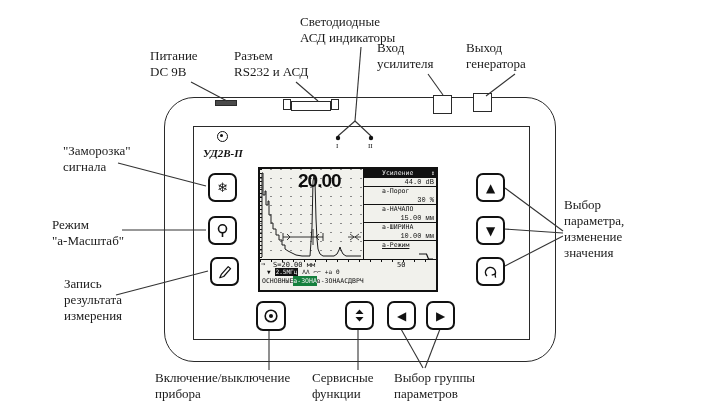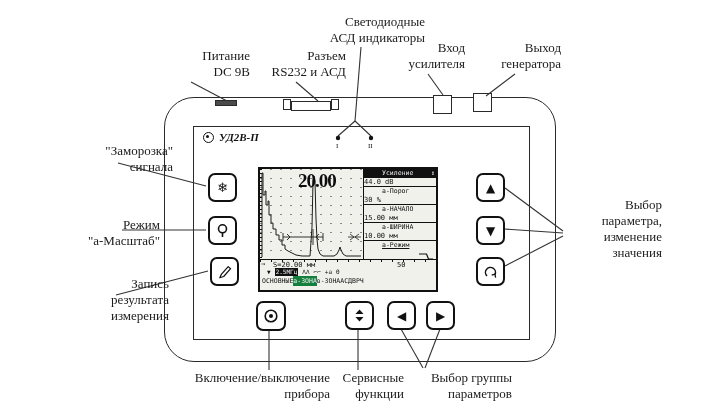--- a/index.html
+++ b/index.html
@@ -11,54 +11,54 @@
   .device-panel{position:absolute;left:193px;top:126px;width:335px;height:212px;
     border:1.6px solid #2a2a2a;z-index:2;}
   .conn{position:absolute;border:1.4px solid #2a2a2a;background:#fff;z-index:2;}
   .conn.dc{left:215px;top:100px;width:20px;height:4px;background:#4a4a4a;border-width:1px;}
   .conn.tab1{left:283px;top:99px;width:6px;height:9px;}
   .conn.tab2{left:331px;top:99px;width:6px;height:9px;}
   .conn.rs{left:291px;top:101px;width:38px;height:8px;}
   .conn.bnc1{left:433px;top:95px;width:17px;height:17px;}
   .conn.bnc2{left:473px;top:93px;width:17px;height:17px;}
   .brand{position:absolute;left:203px;top:131px;z-index:3;display:flex;align-items:center;gap:5px;
-    font-style:italic;font-weight:bold;font-size:11px;color:#111;}
+    font-style:italic;font-weight:bold;font-size:11px;color:#111;flex-direction:column;}
   .logo{width:9px;height:9px;border:1.4px solid #111;border-radius:50%;position:relative;display:inline-block;}
   .logo::after{content:"";position:absolute;left:2px;top:2px;width:3px;height:3px;border-radius:50%;background:#111;}
   .led-mark{position:absolute;z-index:6;font-size:7px;font-family:"Liberation Serif",serif;color:#111;}
 
   
-  .lbl{position:absolute;z-index:6;white-space:pre-line;text-align:right;
+  .lbl{position:absolute;z-index:6;white-space:pre-line;text-align:left;
        font-size:13px;line-height:1.22;color:#1b1b1b;}
 
   
   .btn{position:absolute;width:25px;height:25px;border:2.2px solid #111;border-radius:7px;
        background:#fff;z-index:6;display:flex;align-items:center;justify-content:center;
        font-size:12px;color:#111;font-family:"DejaVu Sans",sans-serif;}
   .btn svg{display:block;}
   .tri{font-size:12px;line-height:1;}
 
   
   .screen{position:absolute;left:258px;top:167px;width:176px;height:121px;border:2px solid #111;
           background:#f1f1ec;z-index:3;font-family:"DejaVu Sans Mono",monospace;color:#111;}
   .wave{position:absolute;left:0;top:0;width:103px;height:90px;
         background-image:radial-gradient(circle,#8a8a8a 0.7px,transparent 0.95px);
         background-size:10px 9px;background-position:6px 5px;}
   .ruler{position:absolute;left:0;top:0;width:2px;height:90px;
          background:repeating-linear-gradient(to bottom,#111 0 1px,transparent 1px 4px);}
-  .readout{position:absolute;left:38px;top:1px;font-family:Liberation Serif, serif;
+  .readout{position:absolute;left:38px;top:1px;font-family:Liberation Sans, sans-serif;
            font-weight:bold;font-size:19px;letter-spacing:-1px;color:#0d0d0d;}
   .wavesvg{position:absolute;left:0;top:0;}
   .pmenu{position:absolute;left:103px;top:0;width:72px;height:90px;border-left:1.6px solid #111;}
   .mrow{height:18px;box-sizing:border-box;border-bottom:1.2px solid #111;overflow:hidden;}
   .mrow:last-child{border-bottom:none;text-decoration:underline;}
   .mtitle{display:block;font-size:6.5px;line-height:9px;padding-left:18px;white-space:nowrap;}
   .mtitle.inv{background:#111;color:#efefef;}
   .mtitle .hdrmark{float:right;padding-right:1px;}
-  .mval{display:block;font-size:7px;line-height:8px;text-align:left;padding-right:14px;white-space:nowrap;}
+  .mval{display:block;font-size:7px;line-height:8px;text-align:right;padding-right:2px;white-space:nowrap;font-family:Liberation Mono, monospace;}
   .gateicon{float:right;margin:1px 2px 0 0;}
   .scale-row{position:absolute;left:0;top:90px;width:176px;height:8px;border-top:1.4px solid #111;font-size:7px;}
   .scale-row::before{content:"";position:absolute;left:0;top:0;right:0;height:2px;
      background:repeating-linear-gradient(to right,#111 0 1px,transparent 1px 11px);}
   .s-arrow{position:absolute;left:1px;top:0;}
   .s-left{position:absolute;left:13px;top:1px;text-align:right;}
   .s-right{position:absolute;left:137px;top:1px;}
   .sicons{position:absolute;left:0;top:99px;width:176px;height:8px;display:flex;gap:4px;
           padding-left:7px;font-size:6px;line-height:8px;align-items:center;}
   .sicons .inv{background:#111;color:#efefef;padding:0 1px;}

